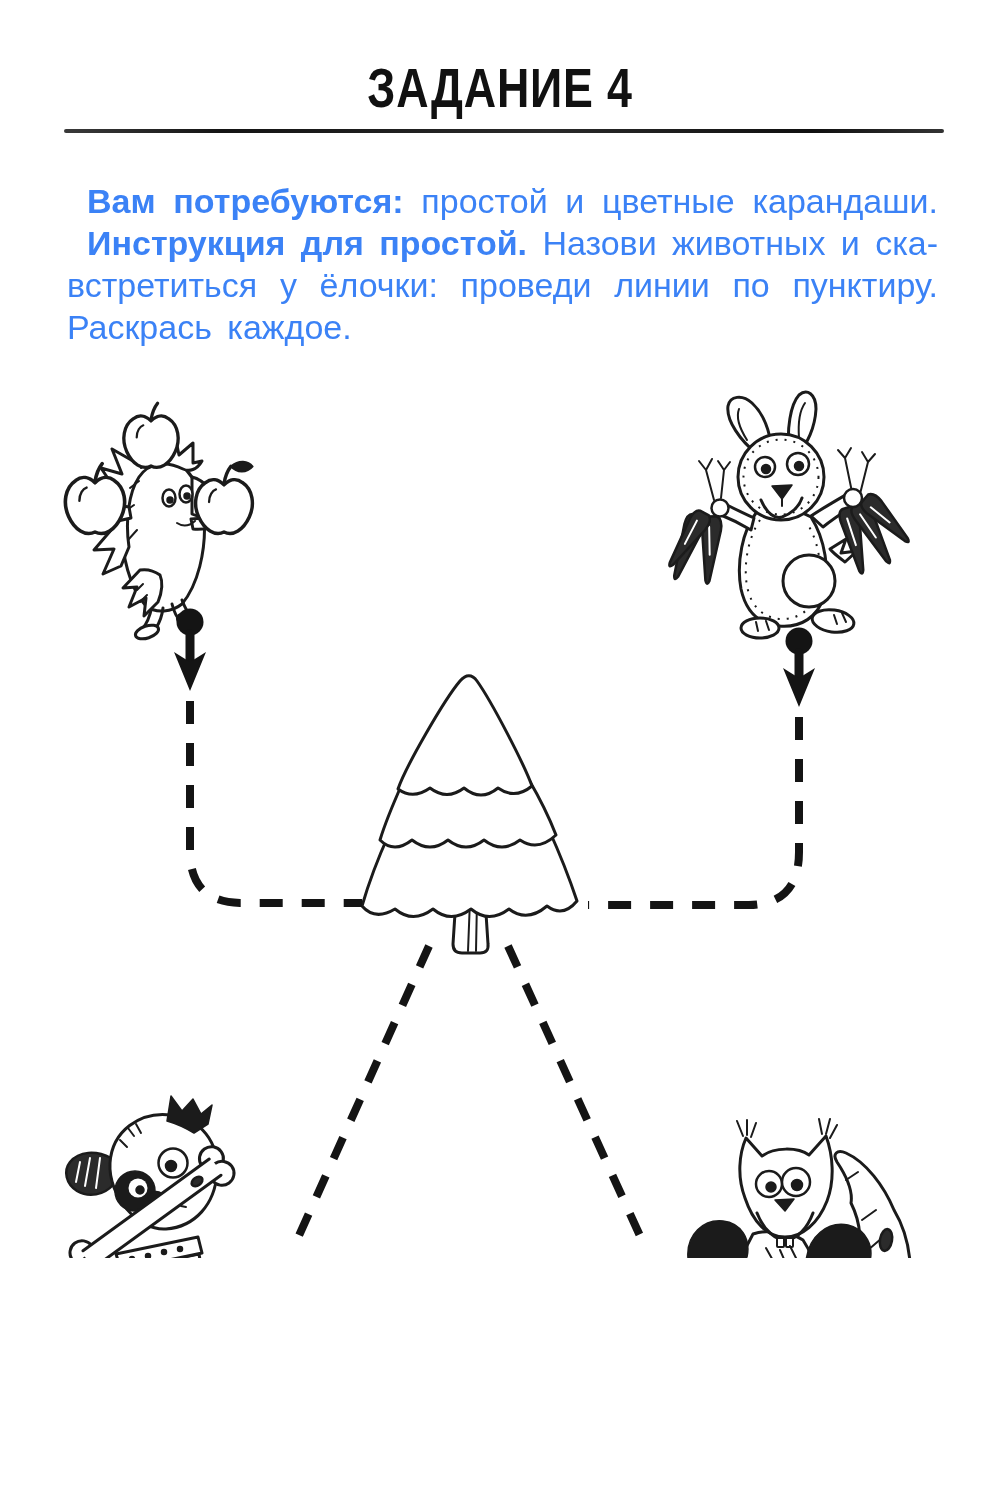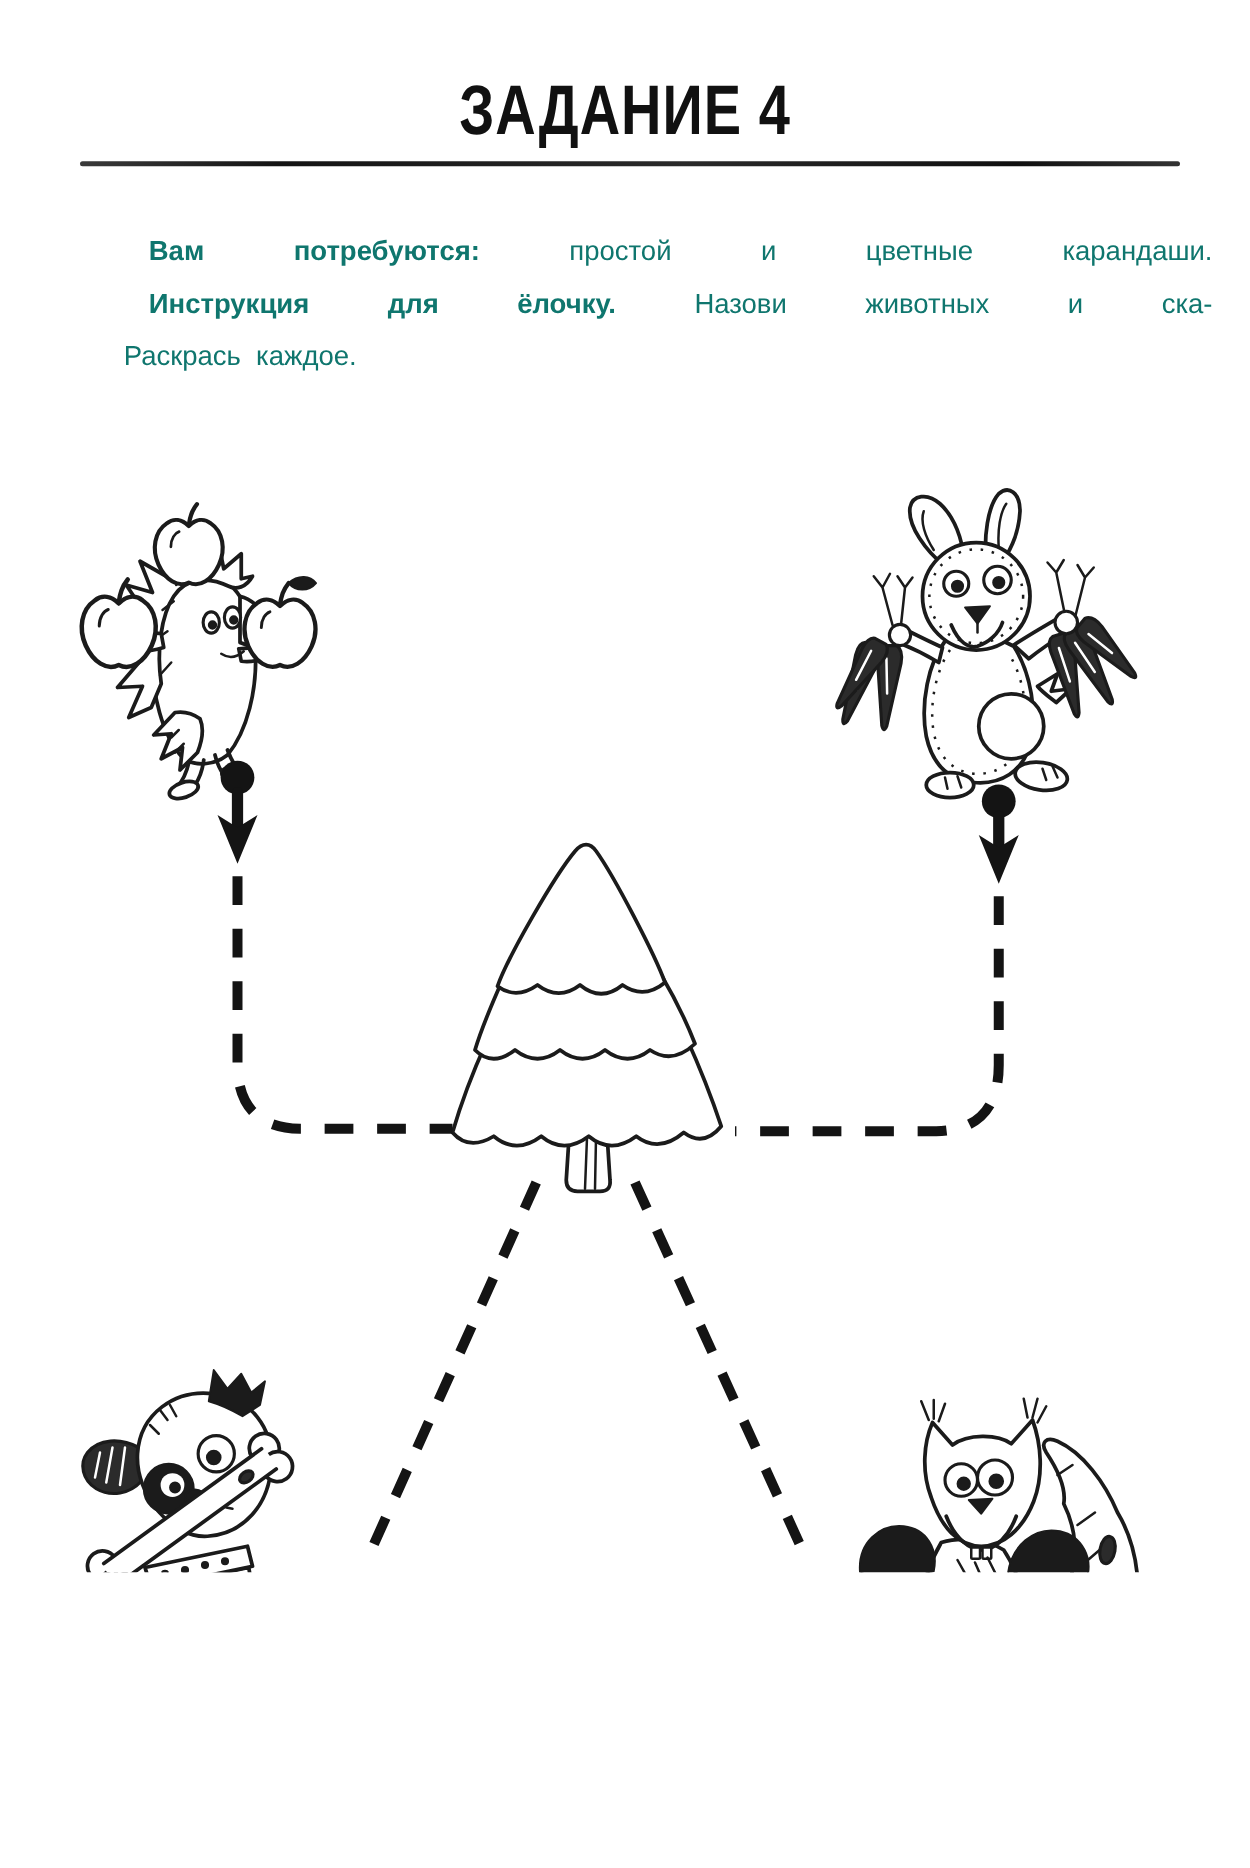--- a/index.html
+++ b/index.html
@@ -13,21 +13,21 @@
     text-align:center; font-size:56px; line-height:56px; font-weight:700;
     letter-spacing:1px; transform:scaleX(0.8); color:#111;
   }
   .rule {
     position:absolute; top:129px; left:64px; right:56px; height:4px;
     background:linear-gradient(90deg,#3a3a3a,#141414 18%,#2a2a2a 55%,#101010 85%,#333);
     border-radius:2px;
   }
   .instructions {
     position:absolute; top:180px; left:67px; width:871px;
-    font-size:22px; line-height:42px; color:#0f766e;margin-left:32px;
+    font-size:34px; line-height:42px; color:#3b82f6;
   }
   .line { text-align:justify; text-align-last:justify; }
   .line.indent { text-indent:20px; }
   .line.last { text-align-last:left; word-spacing:6px; }
   .line .b { font-weight:700; }
   .scene { position:absolute; left:0; top:388px; }
   .footer {
     position:absolute; top:1392px; left:0; width:100%;
     text-align:center; font-size:40px; line-height:40px; font-weight:700;
     transform:scaleX(0.85); color:#111;
@@ -47,21 +47,22 @@
 </head>
 <body>
 
 <div class="page">
 
   <h1 class="title">ЗАДАНИЕ 4</h1>
   <div class="rule"></div>
 
   <div class="instructions">
     <div class="line indent"><span class="b">Вам потребуются:</span><span> простой и цветные карандаши.</span></div>
-    <div class="line indent"><span class="b">Инструкция для ёлочку.</span><span> Назови животных и ска-</span></div>
+    <div class="line indent"><span class="b">Инструкция для простой.</span><span> Назови животных и ска-</span></div>
+    <div class="line"><span>встретиться у ёлочки: проведи линии по пунктиру.</span></div>
     <div class="line last"><span>Раскрась каждое.</span></div>
   </div>
 
   <svg class="scene" width="1000" height="1000" viewBox="0 388 1000 1000">
 
     <g>
       <path class="wh" d="M 147,456 C 178,450 201,479 204,514 C 207,552 197,586 182,604 C 172,612 156,614 146,606 C 131,590 120,556 122,516 C 124,482 128,462 147,456 Z"></path>
       <path class="ln" d="M 152,606 C 150,616 147,624 142,629 M 163,608 C 162,616 160,622 156,628"></path>
       <ellipse class="wh" cx="147" cy="632" rx="12" ry="6" transform="rotate(-18 147 632)"></ellipse>
       <path class="ln" d="M 172,604 C 174,612 177,618 181,622 M 182,600 C 185,608 188,613 191,616"></path>

